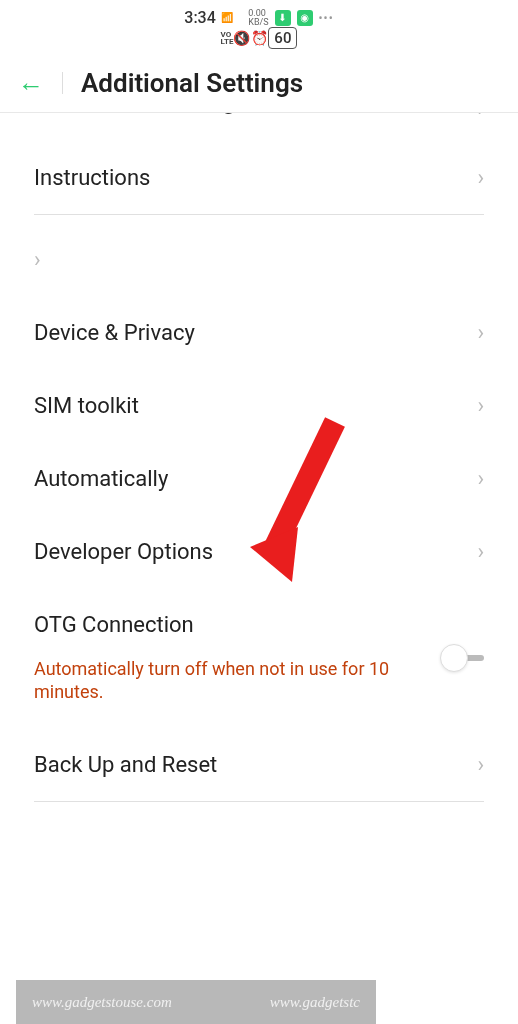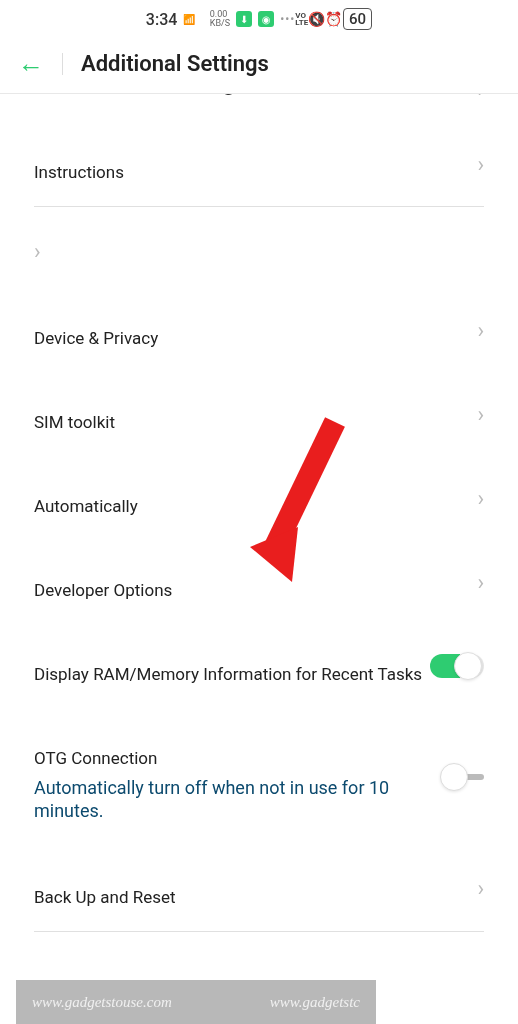--- a/index.html
+++ b/index.html
@@ -12,25 +12,26 @@
     body {
       width: 518px;
       height: 1024px;
       background: #ffffff;
       position: relative;
       overflow: hidden;
     }
     
     .status-bar {
       display: flex;
-      justify-content: center;
+      justify-content: flex-start;
       align-items: center;
       padding: 8px 18px 4px;
       font-size: 14px;
       color: #333;
+      flex-direction: column;
     }
     
     .status-left {
       display: flex;
       align-items: center;
       gap: 6px;
     }
     
     .status-time {
       font-size: 16px;
@@ -110,21 +111,21 @@
       font-weight: bold;
     }
     
     .header-divider {
       width: 1px;
       height: 22px;
       background: #ddd;
     }
     
     .header-title {
-      font-size: 22px;
+      font-size: 26px;
       font-weight: 600;
       color: #222;
     }
     
     .content {
       padding: 0;
     }
     
     .section-divider {
       height: 1px;
@@ -164,30 +165,29 @@
       display: flex;
       justify-content: space-between;
       align-items: center;
     }
     
     .setting-text {
       flex: 1;
     }
     
     .setting-label {
-      font-size: 17px;
+      font-size: 22px;
       color: #222;
       font-weight: 400;
-      margin-top: 16px;
     }
     
     .setting-sublabel {
       font-size: 18px;
-      color: #0c4a6e;
-      margin-top: 8px;
+      color: #c2410c;
+      margin-top: 20px;
       line-height: 1.3;
     }
     
     .chevron {
       color: #bbb;
       font-size: 22px;
     }
     
     .toggle {
       width: 54px;
@@ -351,28 +351,20 @@
     <span class="chevron">›</span>
   </div>
 
   <div class="setting-item">
     <div class="setting-text">
       <div class="setting-label">Developer Options</div>
     </div>
     <span class="chevron">›</span>
   </div>
 
-  <div class="setting-item">
-    <div class="setting-text">
-      <div class="setting-label">Display RAM/Memory Information for Recent Tasks</div>
-    </div>
-    <div class="toggle">
-      <div class="toggle-on"></div>
-    </div>
-  </div>
 
   <div class="setting-item">
     <div class="setting-text">
       <div class="setting-label">OTG Connection</div>
       <div class="setting-sublabel">Automatically turn off when not in use for 10 minutes.</div>
     </div>
     <div class="toggle">
       <div class="toggle-off">
         <div class="toggle-off-track"></div>
       </div>

